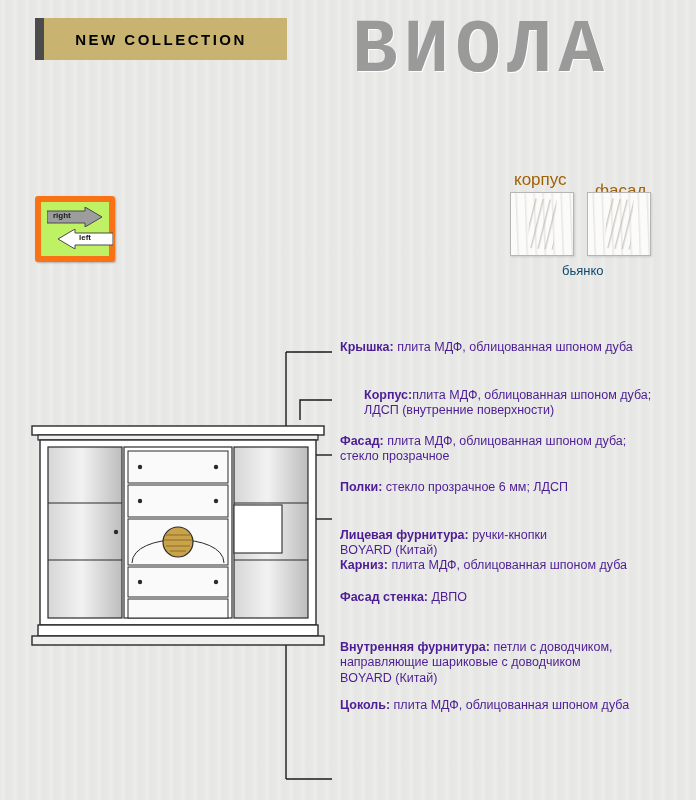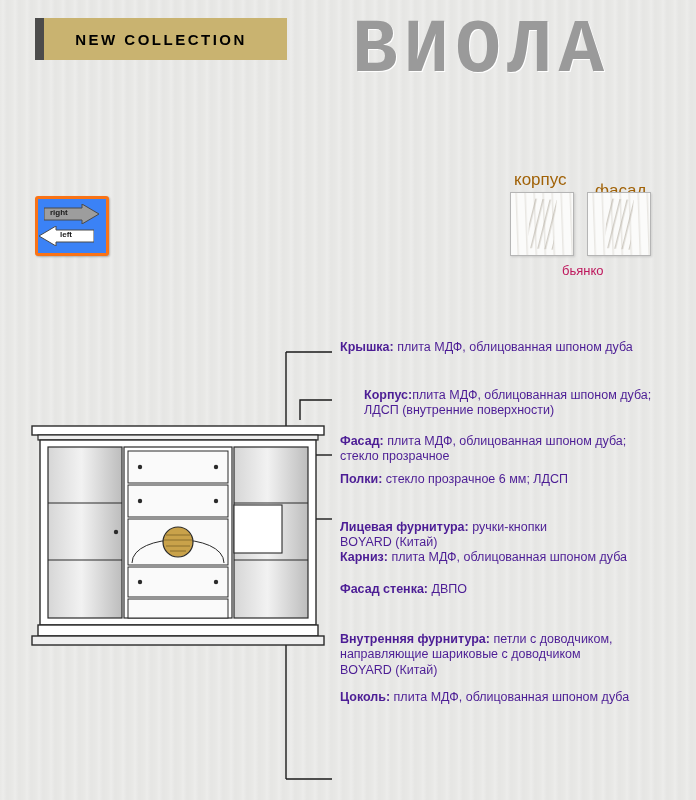--- a/index.html
+++ b/index.html
@@ -42,28 +42,28 @@
     position:absolute;left:352px;top:8px;
     font-size:76px;font-weight:bold;letter-spacing:6px;
     color:#9a9a9a;
     font-family:Liberation Mono, monospace;
     text-shadow:1px 1px 0 #ffffff;
   }
 
   
   .lr-box{
     position:absolute;left:35px;top:196px;width:68px;height:54px;
-    background:#3b82f6;border:3px solid #f97316;border-radius:3px;
+    background:#bef264;border:6px solid #f97316;border-radius:3px;
     box-shadow:1px 1px 2px rgba(0,0,0,.25);
   }
   .arrow-right{
     position:absolute;left:6px;top:5px;width:56px;height:20px;
   }
   .arrow-left{
-    position:absolute;left:0;top:27px;width:56px;height:20px;
+    position:absolute;left:16px;top:27px;width:56px;height:20px;
   }
   .arrow-right .lbl{
     position:absolute;left:6px;top:4px;font-size:8px;color:#1a1a1a;font-weight:bold;z-index:2;
   }
   .arrow-left .lbl{
     position:absolute;left:22px;top:4px;font-size:8px;color:#1a1a1a;font-weight:bold;z-index:2;
   }
 
   
   .sw-label{
@@ -81,21 +81,21 @@
       repeating-linear-gradient(88deg, rgba(200,195,185,.0) 0 6px, rgba(200,195,185,.45) 7px, rgba(200,195,185,.0) 9px);
     opacity:.8;
   }
   .swatch .grain2{
     position:absolute;left:18px;top:6px;width:26px;height:50px;
     background:
       repeating-linear-gradient(100deg, rgba(175,168,155,.0) 0 4px, rgba(175,168,155,.55) 5px, rgba(175,168,155,.0) 7px);
     transform:rotate(4deg);
   }
   .sw-caption{
-    position:absolute;font-size:13px;color:#be185d;
+    position:absolute;font-size:13px;color:#0c4a6e;
   }
 
   
   .callouts{
     position:absolute;left:340px;top:340px;width:352px;
   }
   .callout{
     position:relative;margin-bottom:12px;
     font-size:12.5px;line-height:15.5px;color:#4c1d95;
   }
@@ -231,21 +231,21 @@
     <div class="callout" style="height:34px;margin-top:14px;white-space:pre-line;margin-left:24px;">
       <b>Корпус:</b><span>плита МДФ, облицованная шпоном дуба;
 ЛДСП (внутренние поверхности)</span>
     </div>
 
     <div class="callout" style="height:34px;margin-top:12px;white-space:pre-line;">
       <b>Фасад:</b><span> плита МДФ, облицованная шпоном дуба;
 стекло прозрачное</span>
     </div>
 
-    <div class="callout" style="height:18px;margin-top:20px;">
+    <div class="callout" style="height:18px;margin-top:28px;">
       <b>Полки:</b><span> стекло прозрачное 6 мм; ЛДСП</span>
     </div>
 
     <div class="callout" style="height:34px;margin-top:14px;white-space:pre-line;">
       <b>Лицевая фурнитура:</b><span> ручки-кнопки
 BOYARD (Китай)</span>
     </div>
 
     <div class="callout" style="height:18px;margin-top:12px;">
       <b>Карниз:</b><span> плита МДФ, облицованная шпоном дуба</span>

